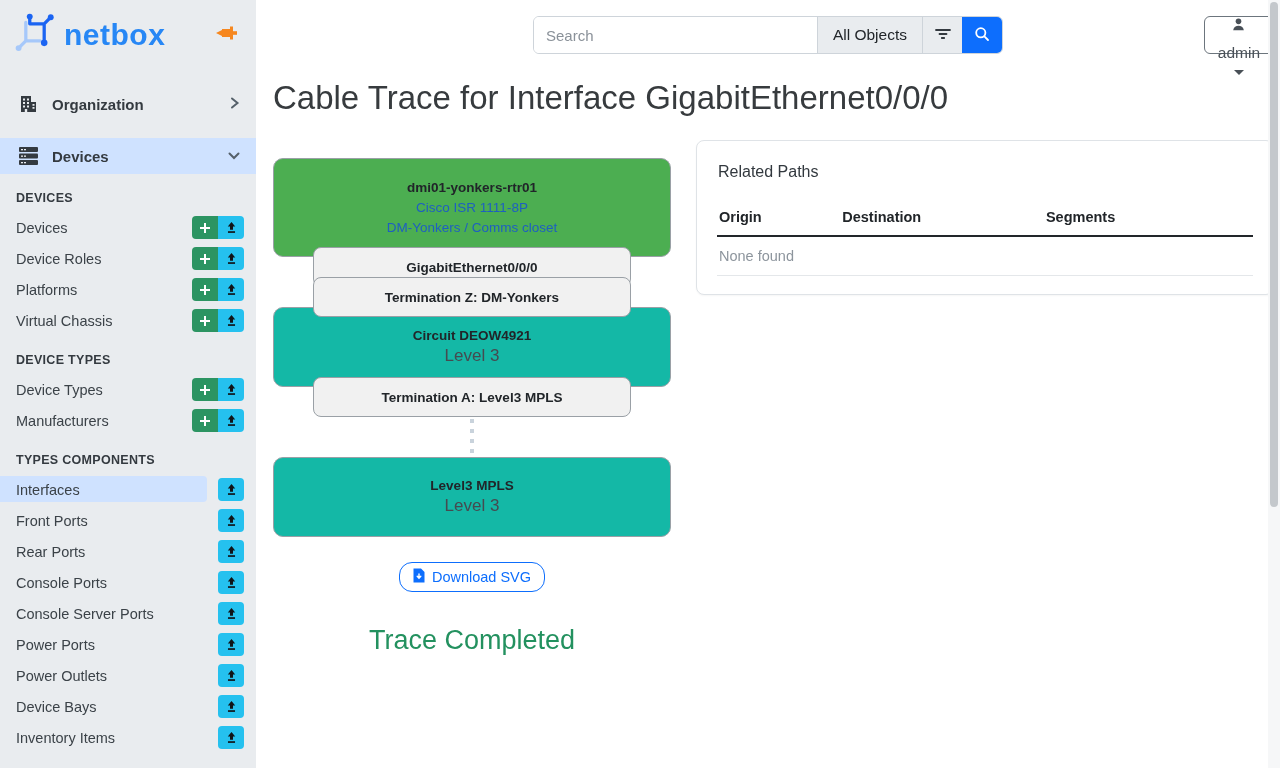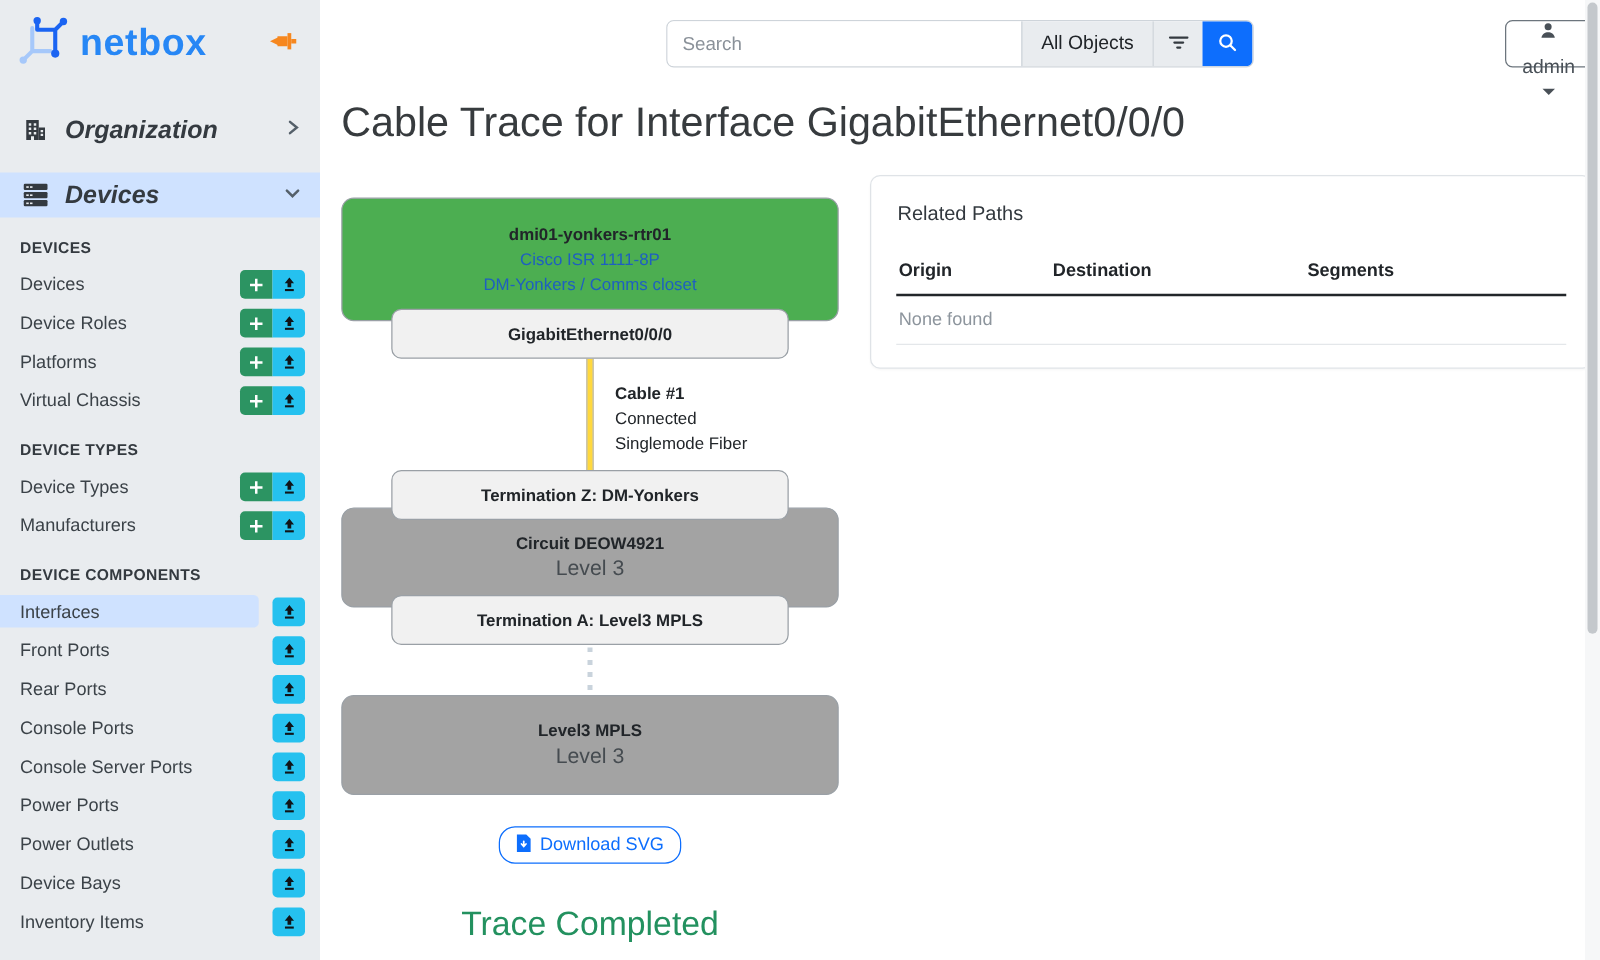--- a/index.html
+++ b/index.html
@@ -9,21 +9,21 @@
 
   
   .sidebar { width:256px; height:768px; background:#e9ecef; flex-shrink:0; overflow:hidden; }
   .logo-row { height:70px; display:flex; align-items:center; justify-content:space-between; padding:0 18px 0 14px; }
   .logo-left { display:flex; align-items:center; gap:8px; }
   .wordmark { font-size:30px; font-weight:bold; color:#2787f5; letter-spacing:0.5px; }
   .group-row { height:36px; margin-top:16px; display:flex; align-items:center; padding:0 16px; cursor:pointer; }
   .group-row:first-of-type { margin-top:18px; }
   .group-row.active { background:#cfe2ff; }
   .group-icon { width:24px; display:flex; justify-content:center; margin-right:12px; }
-  .group-label { flex:1; font-size:20px; font-weight:bold; color:#343a40;font-style:italic; }
+  .group-label { flex:1; font-size:15px; font-weight:bold; color:#343a40; }
   .section-title { margin:17px 16px 7px; font-size:12.5px; font-weight:bold; color:#343a40; letter-spacing:0.3px; line-height:14px; }
   .item-row { height:31px; display:flex; align-items:center; padding:0 12px 0 16px; position:relative; cursor:pointer; }
   .item-row.active::before { content:""; position:absolute; left:0; top:2px; bottom:3px; width:207px; background:#cfe2ff; border-radius:0 4px 4px 0; }
   .item-label { flex:1; font-size:14.5px; color:#3b4248; position:relative; z-index:1; }
   .btn-group { display:flex; position:relative; z-index:1; }
   .mini-btn { width:26px; height:23px; border:none; display:flex; align-items:center; justify-content:center; cursor:pointer; padding:0; }
   .btn-add { background:#2c9462; border-radius:4px 0 0 4px; }
   .btn-import { background:#25c1ef; border-radius:0 4px 4px 0; }
   .btn-import.solo { border-radius:4px; }
 
@@ -46,21 +46,21 @@
   .trace-col { width:398px; flex-shrink:0; margin-top:38px; }
   .node { border:1px solid #9aa0a6; border-radius:10px; text-align:center; }
   .node-device { height:99px; background:#4cae51; display:flex; flex-direction:column; justify-content:center; gap:0; position:relative; z-index:1; }
   .node-device .dev-name { font-size:13.5px; font-weight:bold; color:#212529; line-height:20px; }
   .node-device .dev-link { font-size:13.5px; color:#1e5fc1; line-height:20px; }
   .node-port { width:318px; height:40px; margin:-10px auto 0; background:#f1f1f1; display:flex; align-items:center; justify-content:center; font-size:13.5px; font-weight:bold; color:#212529; position:relative; z-index:2; border-radius:8px; }
   .cable-seg { height:99px; position:relative; }
   .cable-line { position:absolute; left:50%; transform:translateX(-50%); top:0; bottom:0; width:6px; background:#ffd83d; border-left:1px solid #bdbdbd; border-right:1px solid #bdbdbd; }
   .cable-text { position:absolute; left:calc(50% + 20px); top:18px; font-size:13.5px; color:#212529; line-height:20px; text-align:left; }
   .cable-text .cable-label { font-weight:bold; }
-  .node-circuit, .node-far { height:80px; background:#a3a3a3; padding-top:18px; position:relative; }
+  .node-circuit, .node-far { height:80px; background:#14b8a6; padding-top:18px; position:relative; }
   .node-circuit { margin-top:-10px; z-index:1; }
   .node-circuit .line1, .node-far .line1 { font-size:13.5px; font-weight:bold; color:#212529; line-height:20px; }
   .node-circuit .line2, .node-far .line2 { font-size:17px; color:#454b50; line-height:20px; }
   .dotted-seg { height:40px; position:relative; }
   .dotted-seg::after { content:""; position:absolute; left:50%; margin-left:-2px; top:2px; bottom:2px; width:4px;
       background:repeating-linear-gradient(to bottom,#c9d3dc 0 4px,transparent 4px 10px); }
   .download-row { text-align:center; margin-top:25px; }
   .btn-download { display:inline-flex; align-items:center; gap:7px; border:1px solid #0d6efd; color:#0d6efd; background:#fff; border-radius:13px; height:30px; padding:0 13px; font-size:14.5px; font-family:"Liberation Sans",sans-serif; cursor:pointer; }
   .trace-status { text-align:center; margin-top:33px; font-size:27px; color:#23915f; }
 
@@ -237,21 +237,21 @@
           </button>
         <button class="mini-btn btn-import">
             <svg width="13" height="13" viewBox="0 0 14 14">
               <path d="M7 1 L11 6 H8.6 V9.5 H5.4 V6 H3 Z" fill="#101418"></path>
               <rect x="3.2" y="11" width="7.6" height="1.8" fill="#101418"></rect>
             </svg>
           </button>
       </span>
     </div>
 
-    <div class="section-title">DEVICE COMPONENTS</div>
+    <div class="section-title">TYPES COMPONENTS</div>
 
     <div class="item-row active">
       <span class="item-label">Interfaces</span>
       <span class="btn-group">
           <button class="mini-btn btn-import solo">
             <svg width="13" height="13" viewBox="0 0 14 14">
               <path d="M7 1 L11 6 H8.6 V9.5 H5.4 V6 H3 Z" fill="#101418"></path>
               <rect x="3.2" y="11" width="7.6" height="1.8" fill="#101418"></rect>
             </svg>
           </button>
@@ -387,28 +387,20 @@
     <div class="content">
 
       <div class="trace-col">
         <div class="node node-device">
           <div class="dev-name">dmi01-yonkers-rtr01</div>
           <div class="dev-link">Cisco ISR 1111-8P</div>
           <div class="dev-link">DM-Yonkers / Comms closet</div>
         </div>
         <div class="node node-port">GigabitEthernet0/0/0</div>
 
-        <div class="cable-seg">
-          <div class="cable-line"></div>
-          <div class="cable-text">
-            <div class="cable-label">Cable #1</div>
-            <div>Connected</div>
-            <div>Singlemode Fiber</div>
-          </div>
-        </div>
 
         <div class="node node-port">Termination Z: DM-Yonkers</div>
         <div class="node node-circuit">
           <div class="line1">Circuit DEOW4921</div>
           <div class="line2">Level 3</div>
         </div>
         <div class="node node-port">Termination A: Level3 MPLS</div>
 
         <div class="dotted-seg"></div>
 

